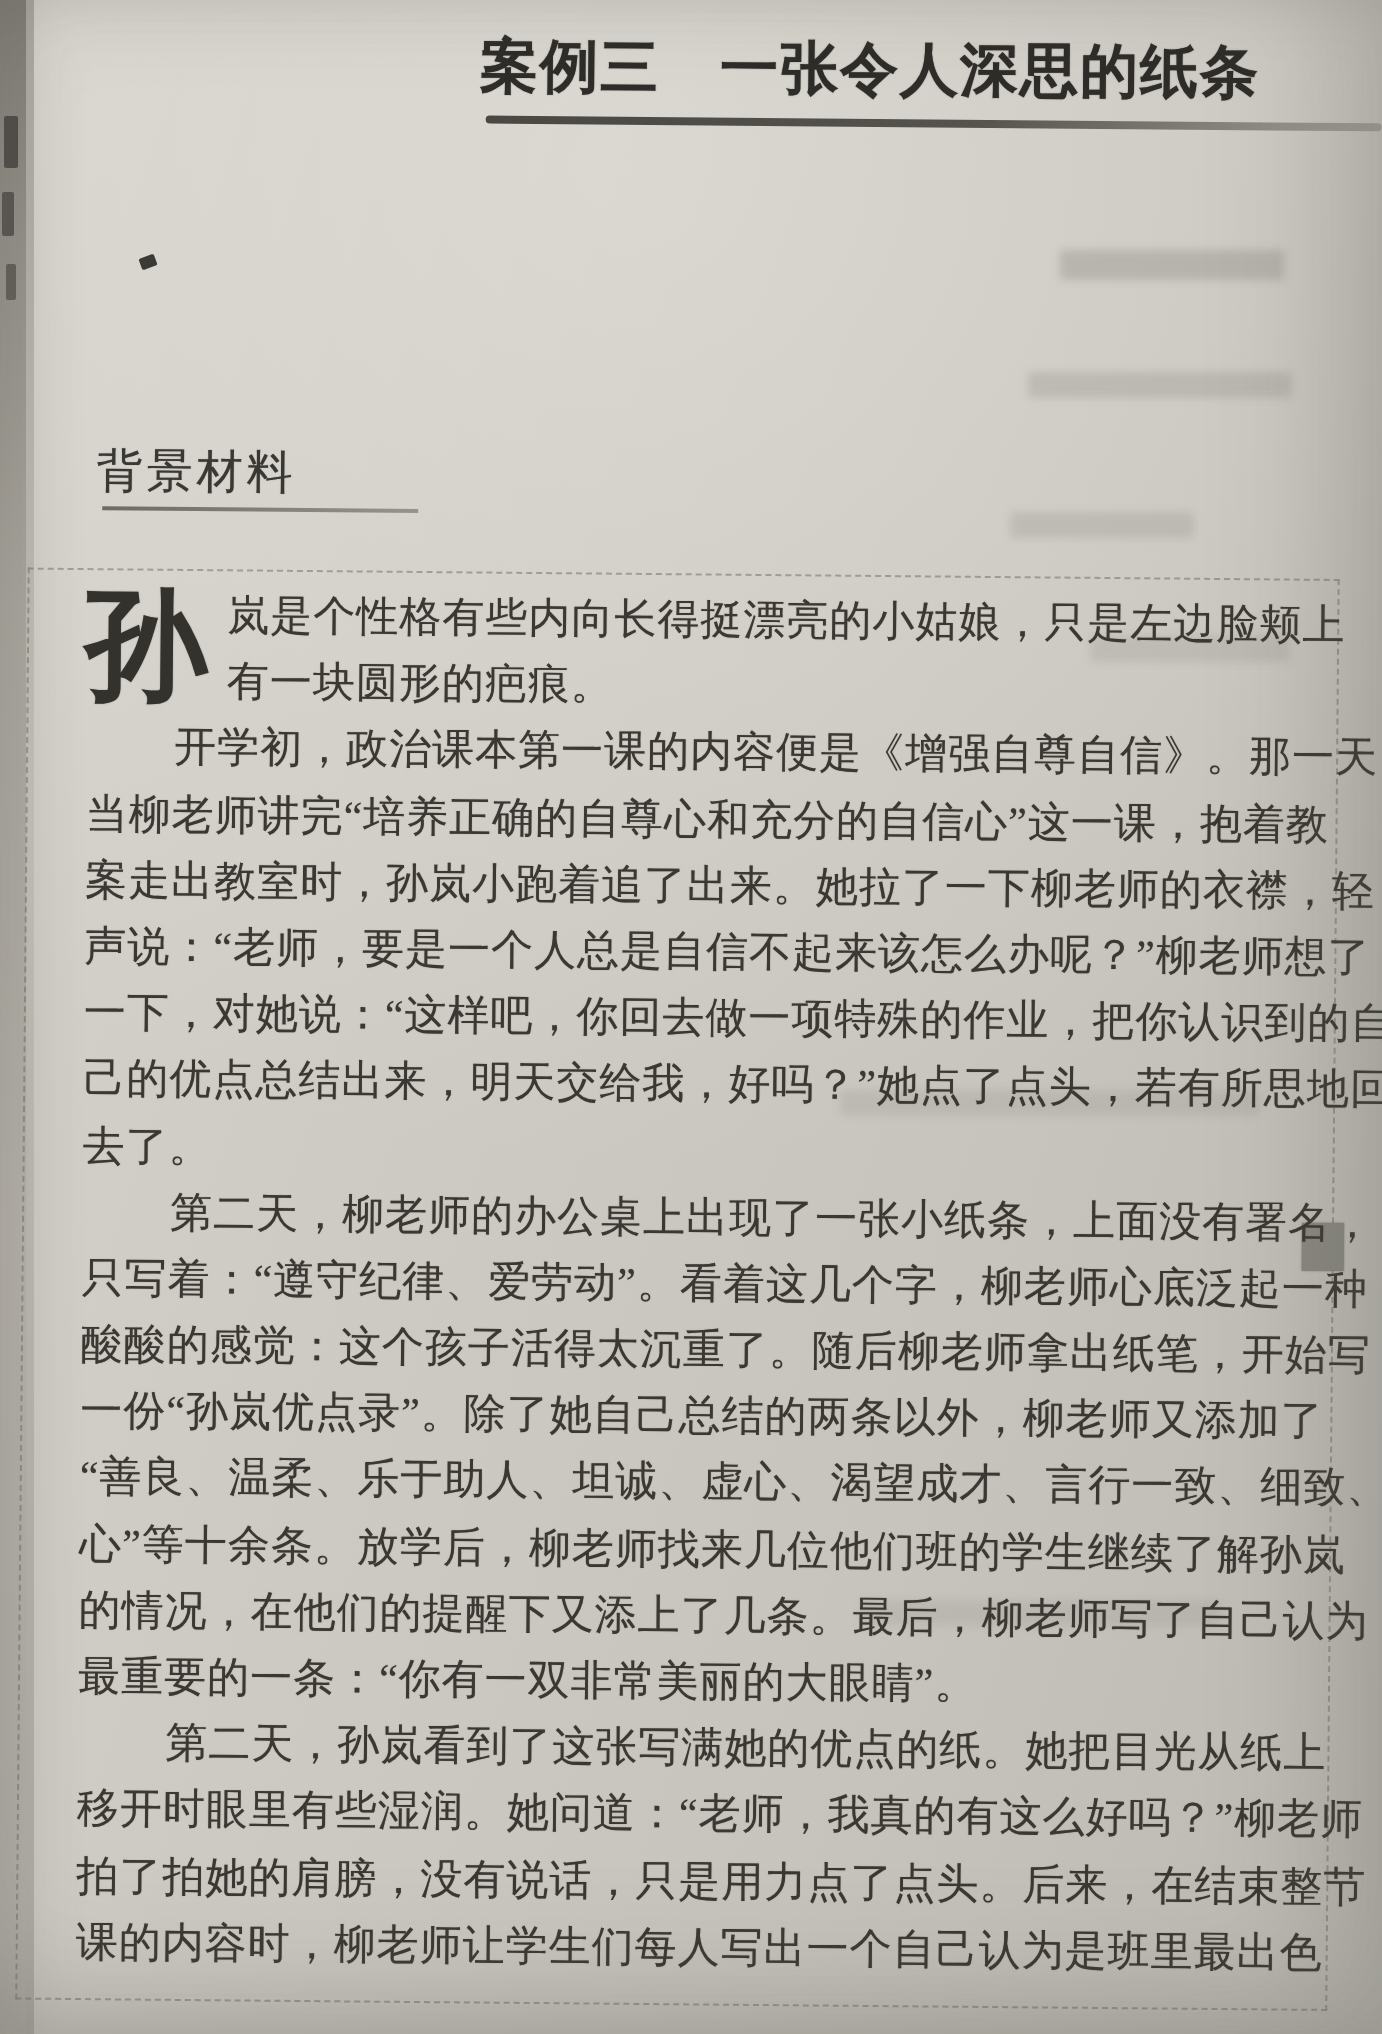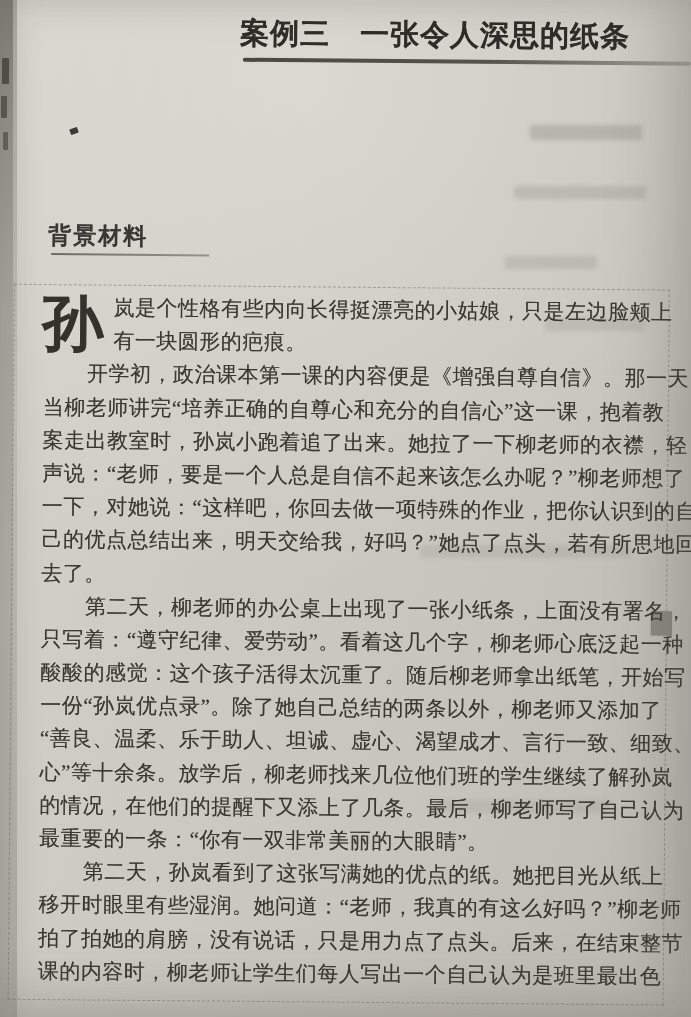--- a/index.html
+++ b/index.html
@@ -23,21 +23,21 @@
   .spine-mark{position:absolute;background:#3c3a36;border-radius:1px;}
   .content{position:absolute;inset:0;transform:rotate(.5deg);transform-origin:40px 40px;}
 
   .title{position:absolute;left:240px;top:12px;width:440px;
     font-size:29px;font-weight:bold;letter-spacing:1px;color:#2f2d29;
     text-shadow:0 0 .6px rgba(47,45,41,.7);white-space:nowrap;}
   .title-rule{position:absolute;left:243px;top:56px;width:448px;height:4px;border-radius:2px;
     background:linear-gradient(90deg,#4a4843 0%,#55534e 55%,#8b8881 85%,#a5a29a 100%);}
 
   .section-label{position:absolute;left:50px;top:220px;
-    font-size:23px;font-weight:bold;letter-spacing:2px;color:#3a3834;
+    font-size:23px;font-weight:normal;letter-spacing:2px;color:#3a3834;
     text-shadow:0 0 .5px rgba(58,56,52,.6);}
   .section-rule{position:absolute;left:53px;top:253px;width:158px;height:2px;
     background:linear-gradient(90deg,#6e6b65,#96938b);}
 
   .case-box{position:absolute;left:16px;top:284px;width:654px;height:714px;
     border:1px dashed rgba(108,105,98,.5);}
 
   .bodytext{position:absolute;left:46px;top:291px;width:602px;
     font-size:21px;line-height:33.2px;color:#3b3833;letter-spacing:.5px;
     text-shadow:0 0 .5px rgba(59,56,51,.55);}

